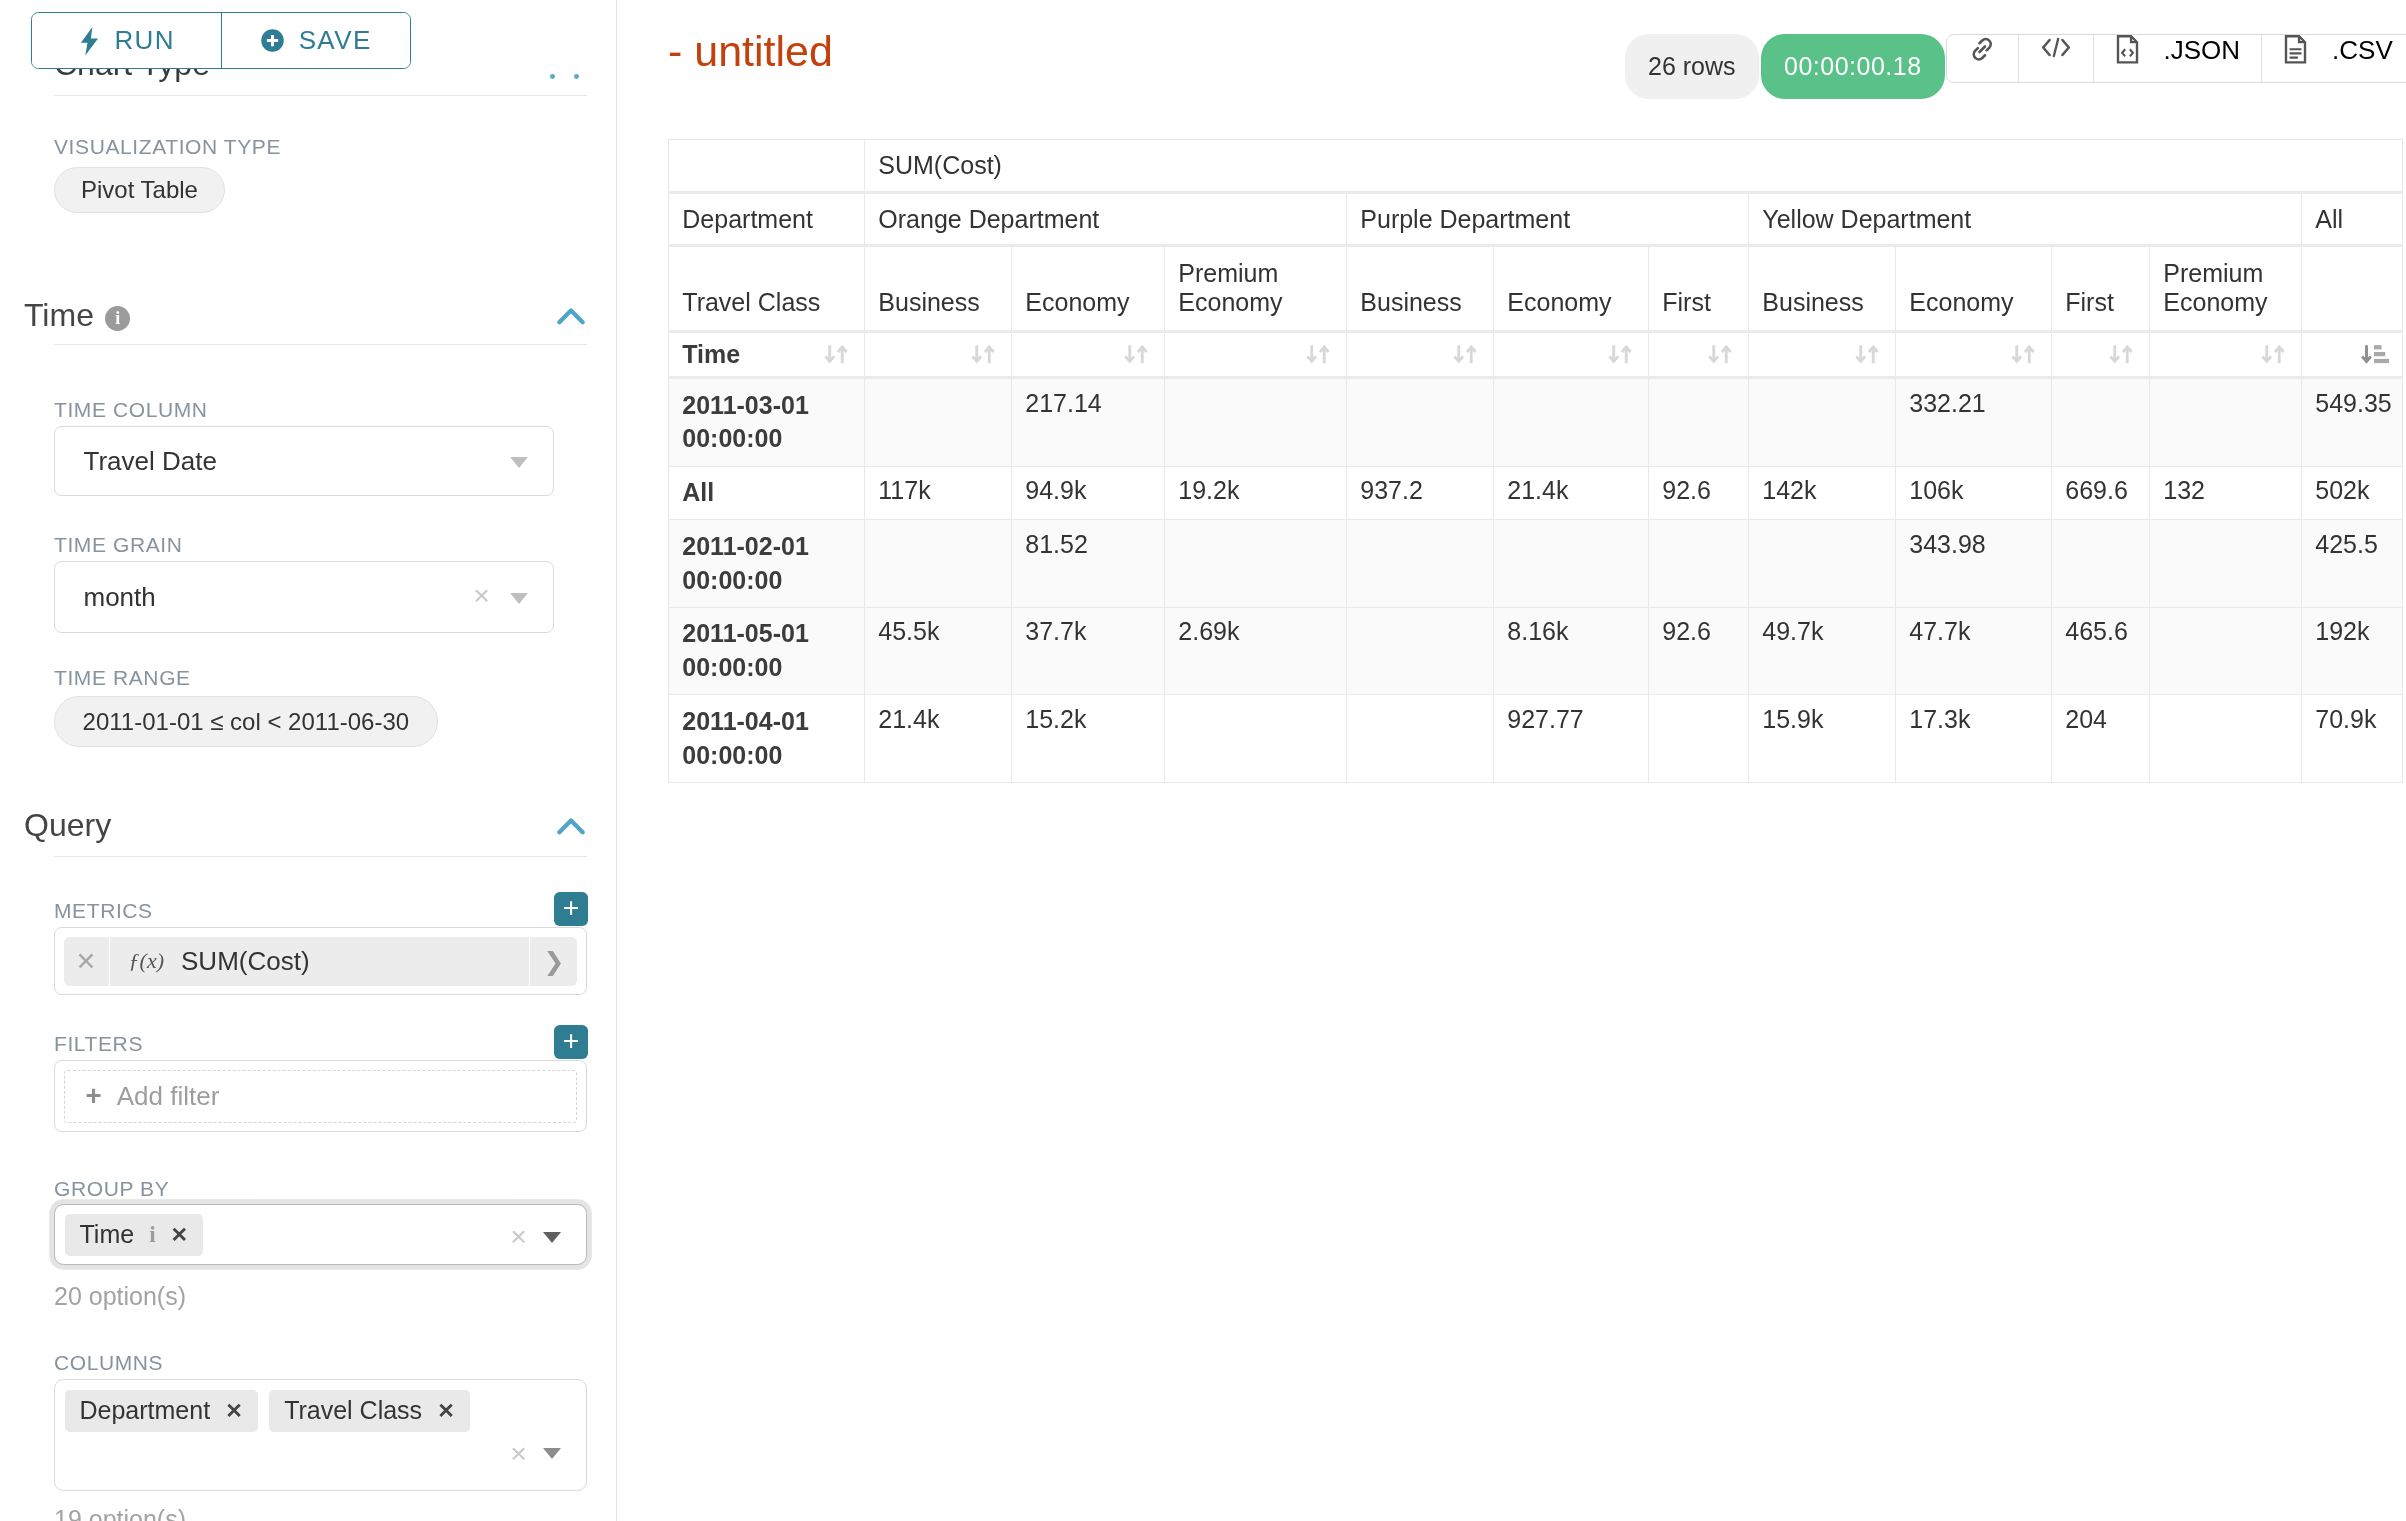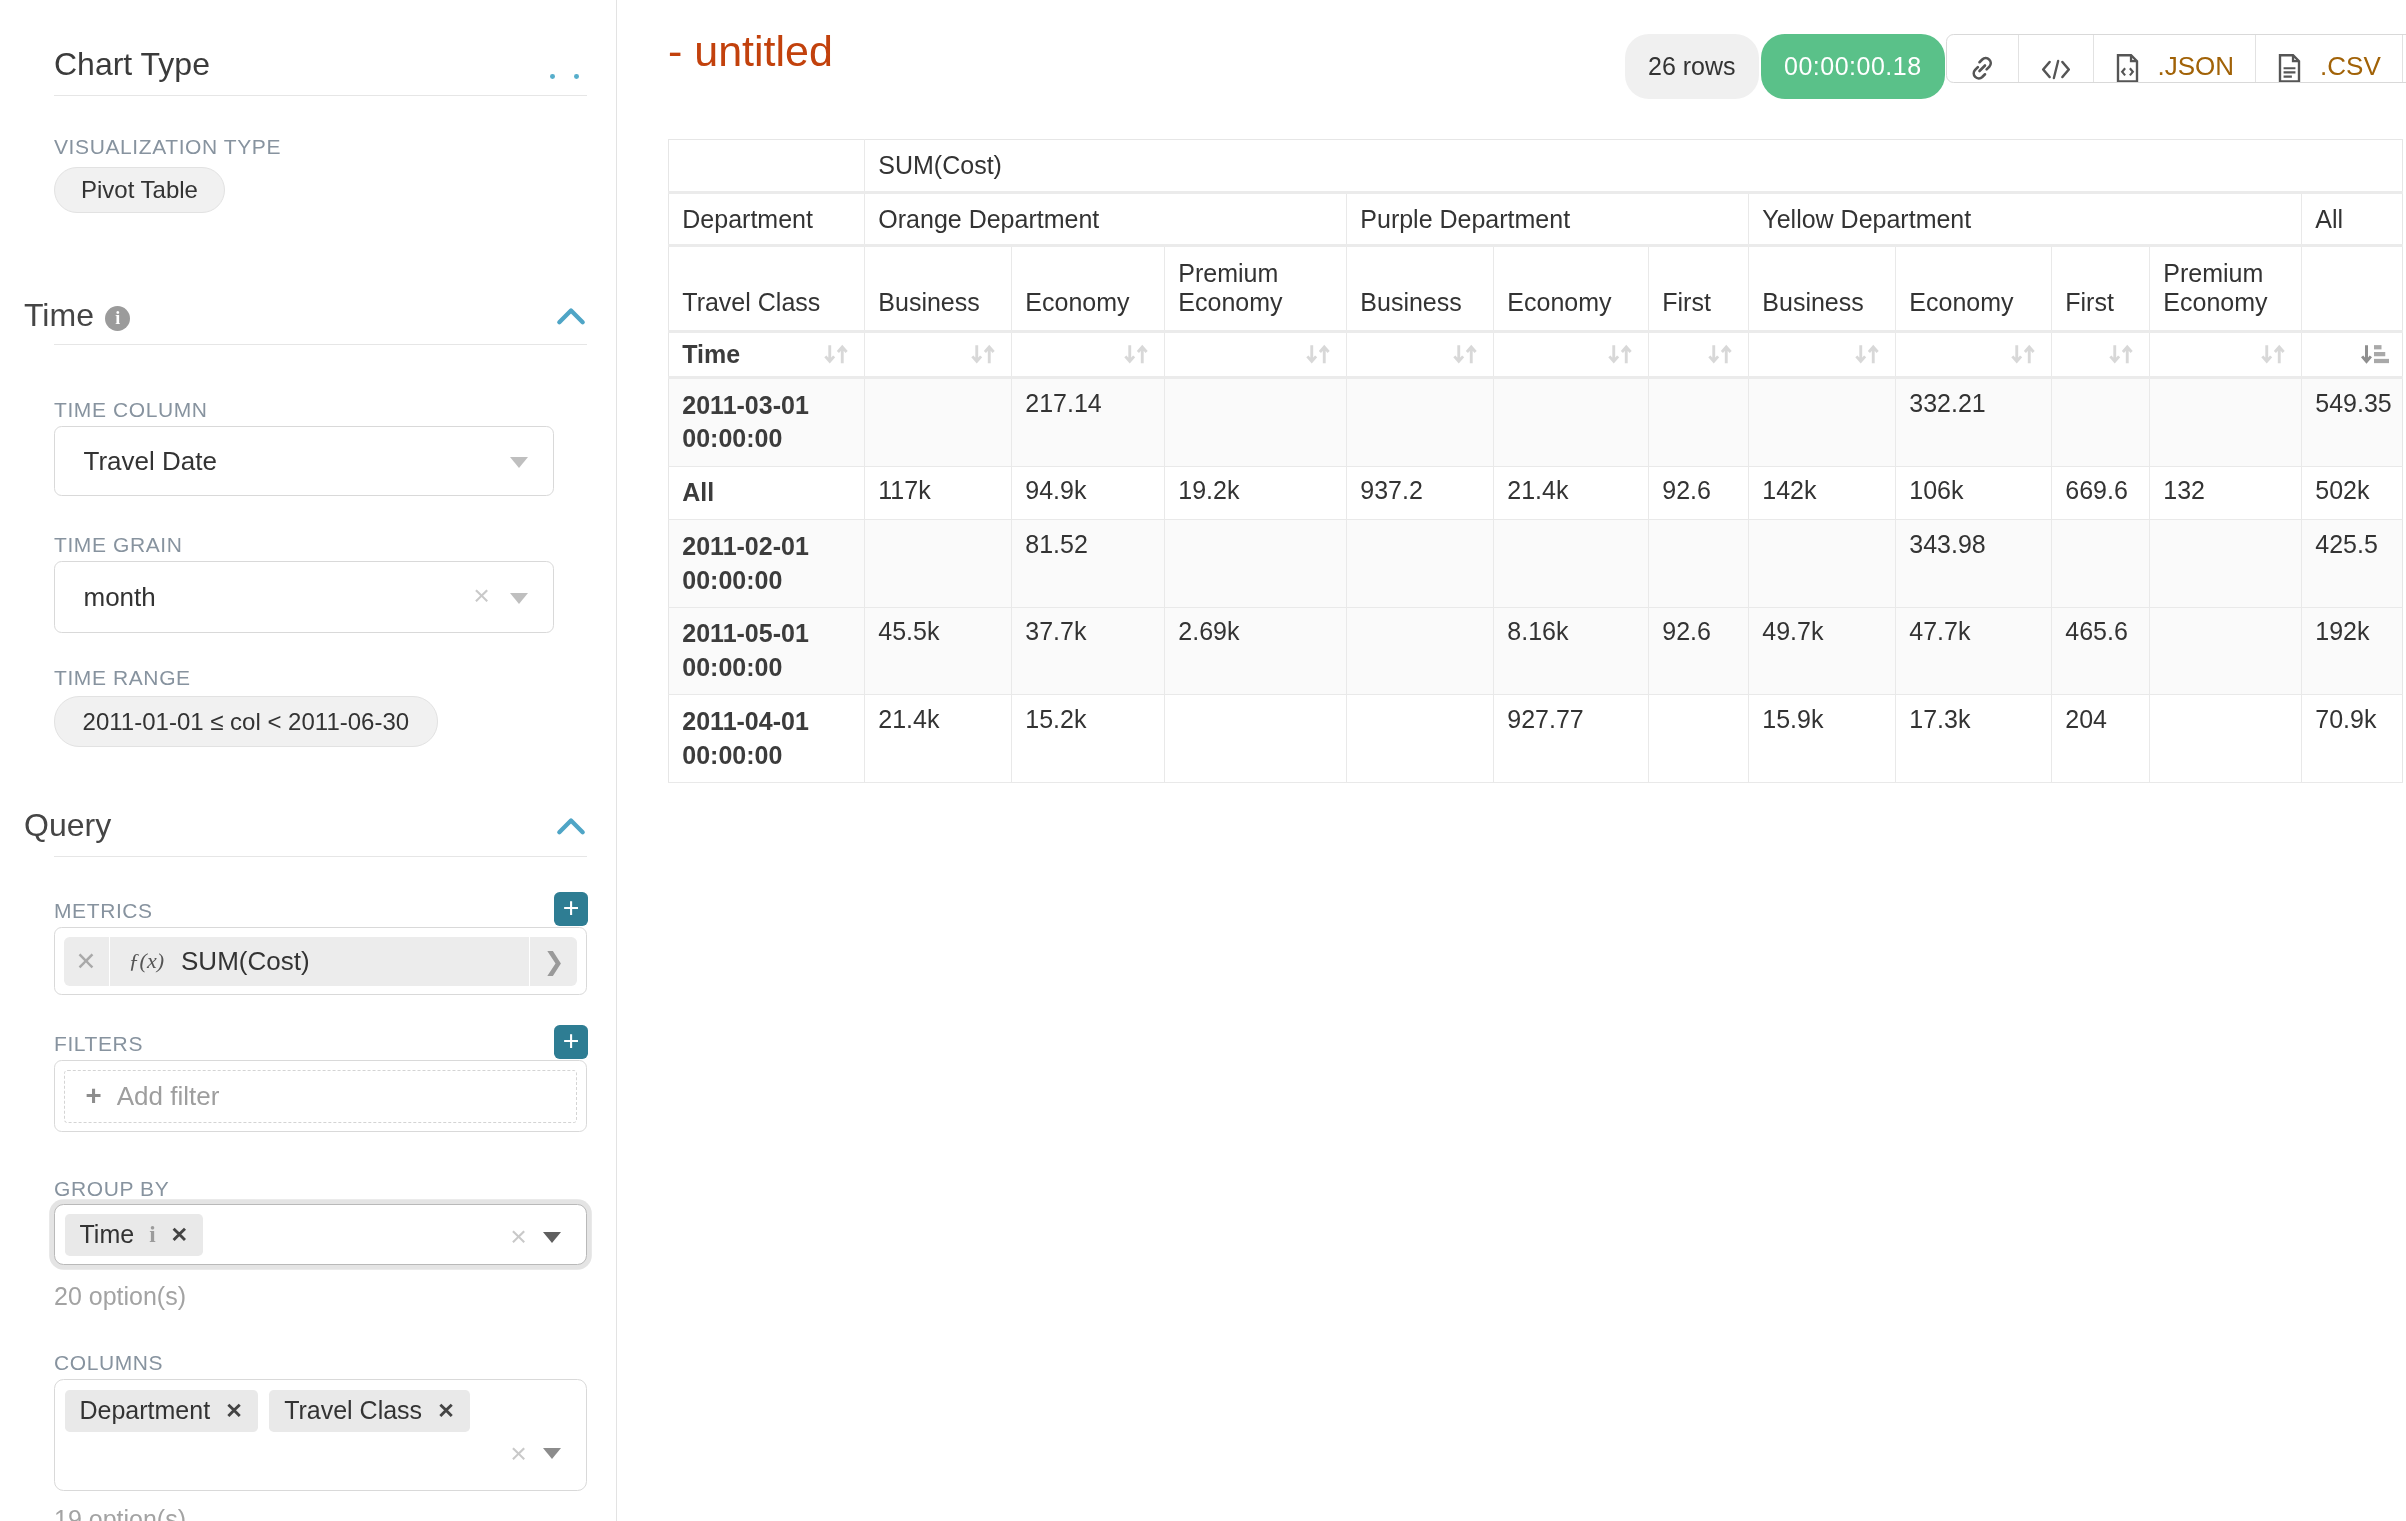--- a/index.html
+++ b/index.html
@@ -77,22 +77,22 @@
   .opts { position:absolute; left:54px; font-size:25px; color:#a3a3a3; }
 
   
   .page-title { position:absolute; left:668px; top:27px; font-size:43px; color:#c2410c; }
   .pill { position:absolute; top:34px; height:65px; border-radius:24px;
     display:flex; align-items:center; padding:0 23px; font-size:25px; }
   .rows-pill { left:1625px; background:#f0f0f0; color:#333; }
   .timer-pill { left:1761px; background:#5ac189; color:#fff; letter-spacing:0.5px; }
   .actions { position:absolute; left:1946px; top:34px; height:49px; display:flex;
     border:1.4px solid #d9d9d9; border-radius:7.6px; background:#fff; overflow:hidden; }
-  .actions .cell { display:flex; align-items:flex-end; justify-content:center;
-    gap:18px; padding:0 21px; font-size:26px; color:#a16207; cursor:pointer; }
+  .actions .cell { display:flex; align-items:flex-start; justify-content:center;
+    gap:24px; padding:0 21px; font-size:26px; color:#000000; cursor:pointer; }
   .actions .cell + .cell { border-left:1.4px solid #e2e2e2; }
   .burger { display:flex; flex-direction:column; gap:4.8px; }
   .burger i { width:27px; height:4.3px; background:#555; border-radius:1px; }
 
   
   .pivot-wrap { position:absolute; left:668px; top:139px; }
   table.pivot { border-collapse:collapse; table-layout:fixed; width:1735px;
     border:1px solid #e6e6e6; font-size:25px; }
   table.pivot td { border-right:1px solid #e9e9e9; padding:9.5px 13.3px; overflow:hidden; }
   table.pivot td:last-child { border-right:none; }
@@ -110,20 +110,35 @@
   .sortflex.only { justify-content:flex-end; }
   svg.si { width:30px; height:27px; flex:none; cursor:pointer; }
 </style>
 </head>
 <body>
 
 <div class="sidebar">
 
   <div class="chart-type-title">Chart Type</div>
 
+  <div class="btn-group">
+    <button class="btn">
+      <svg width="23" height="28.5" viewBox="0 0 14 20">
+        <path d="M9 0 L1 11 h4.6 L4 20 L13 8 h-5 z" fill="#2e7d95"></path>
+      </svg>
+      <span>RUN</span>
+    </button>
+    <button class="btn">
+      <svg width="25" height="25" viewBox="0 0 20 20">
+        <circle cx="10" cy="10" r="9" fill="#2e7d95"></circle>
+        <path d="M10 5.5 V14.5 M5.5 10 H14.5" stroke="#fff" stroke-width="2.4"></path>
+      </svg>
+      <span>SAVE</span>
+    </button>
+  </div>
   <div class="pane-dots">
       <i></i>
       <i></i>
     </div>
 
   <div class="divider" style="top:95px"></div>
 
   <div class="label-sm" style="top:135px">VISUALIZATION TYPE</div>
   <div class="chip viz-chip">Pivot Table</div>
 

